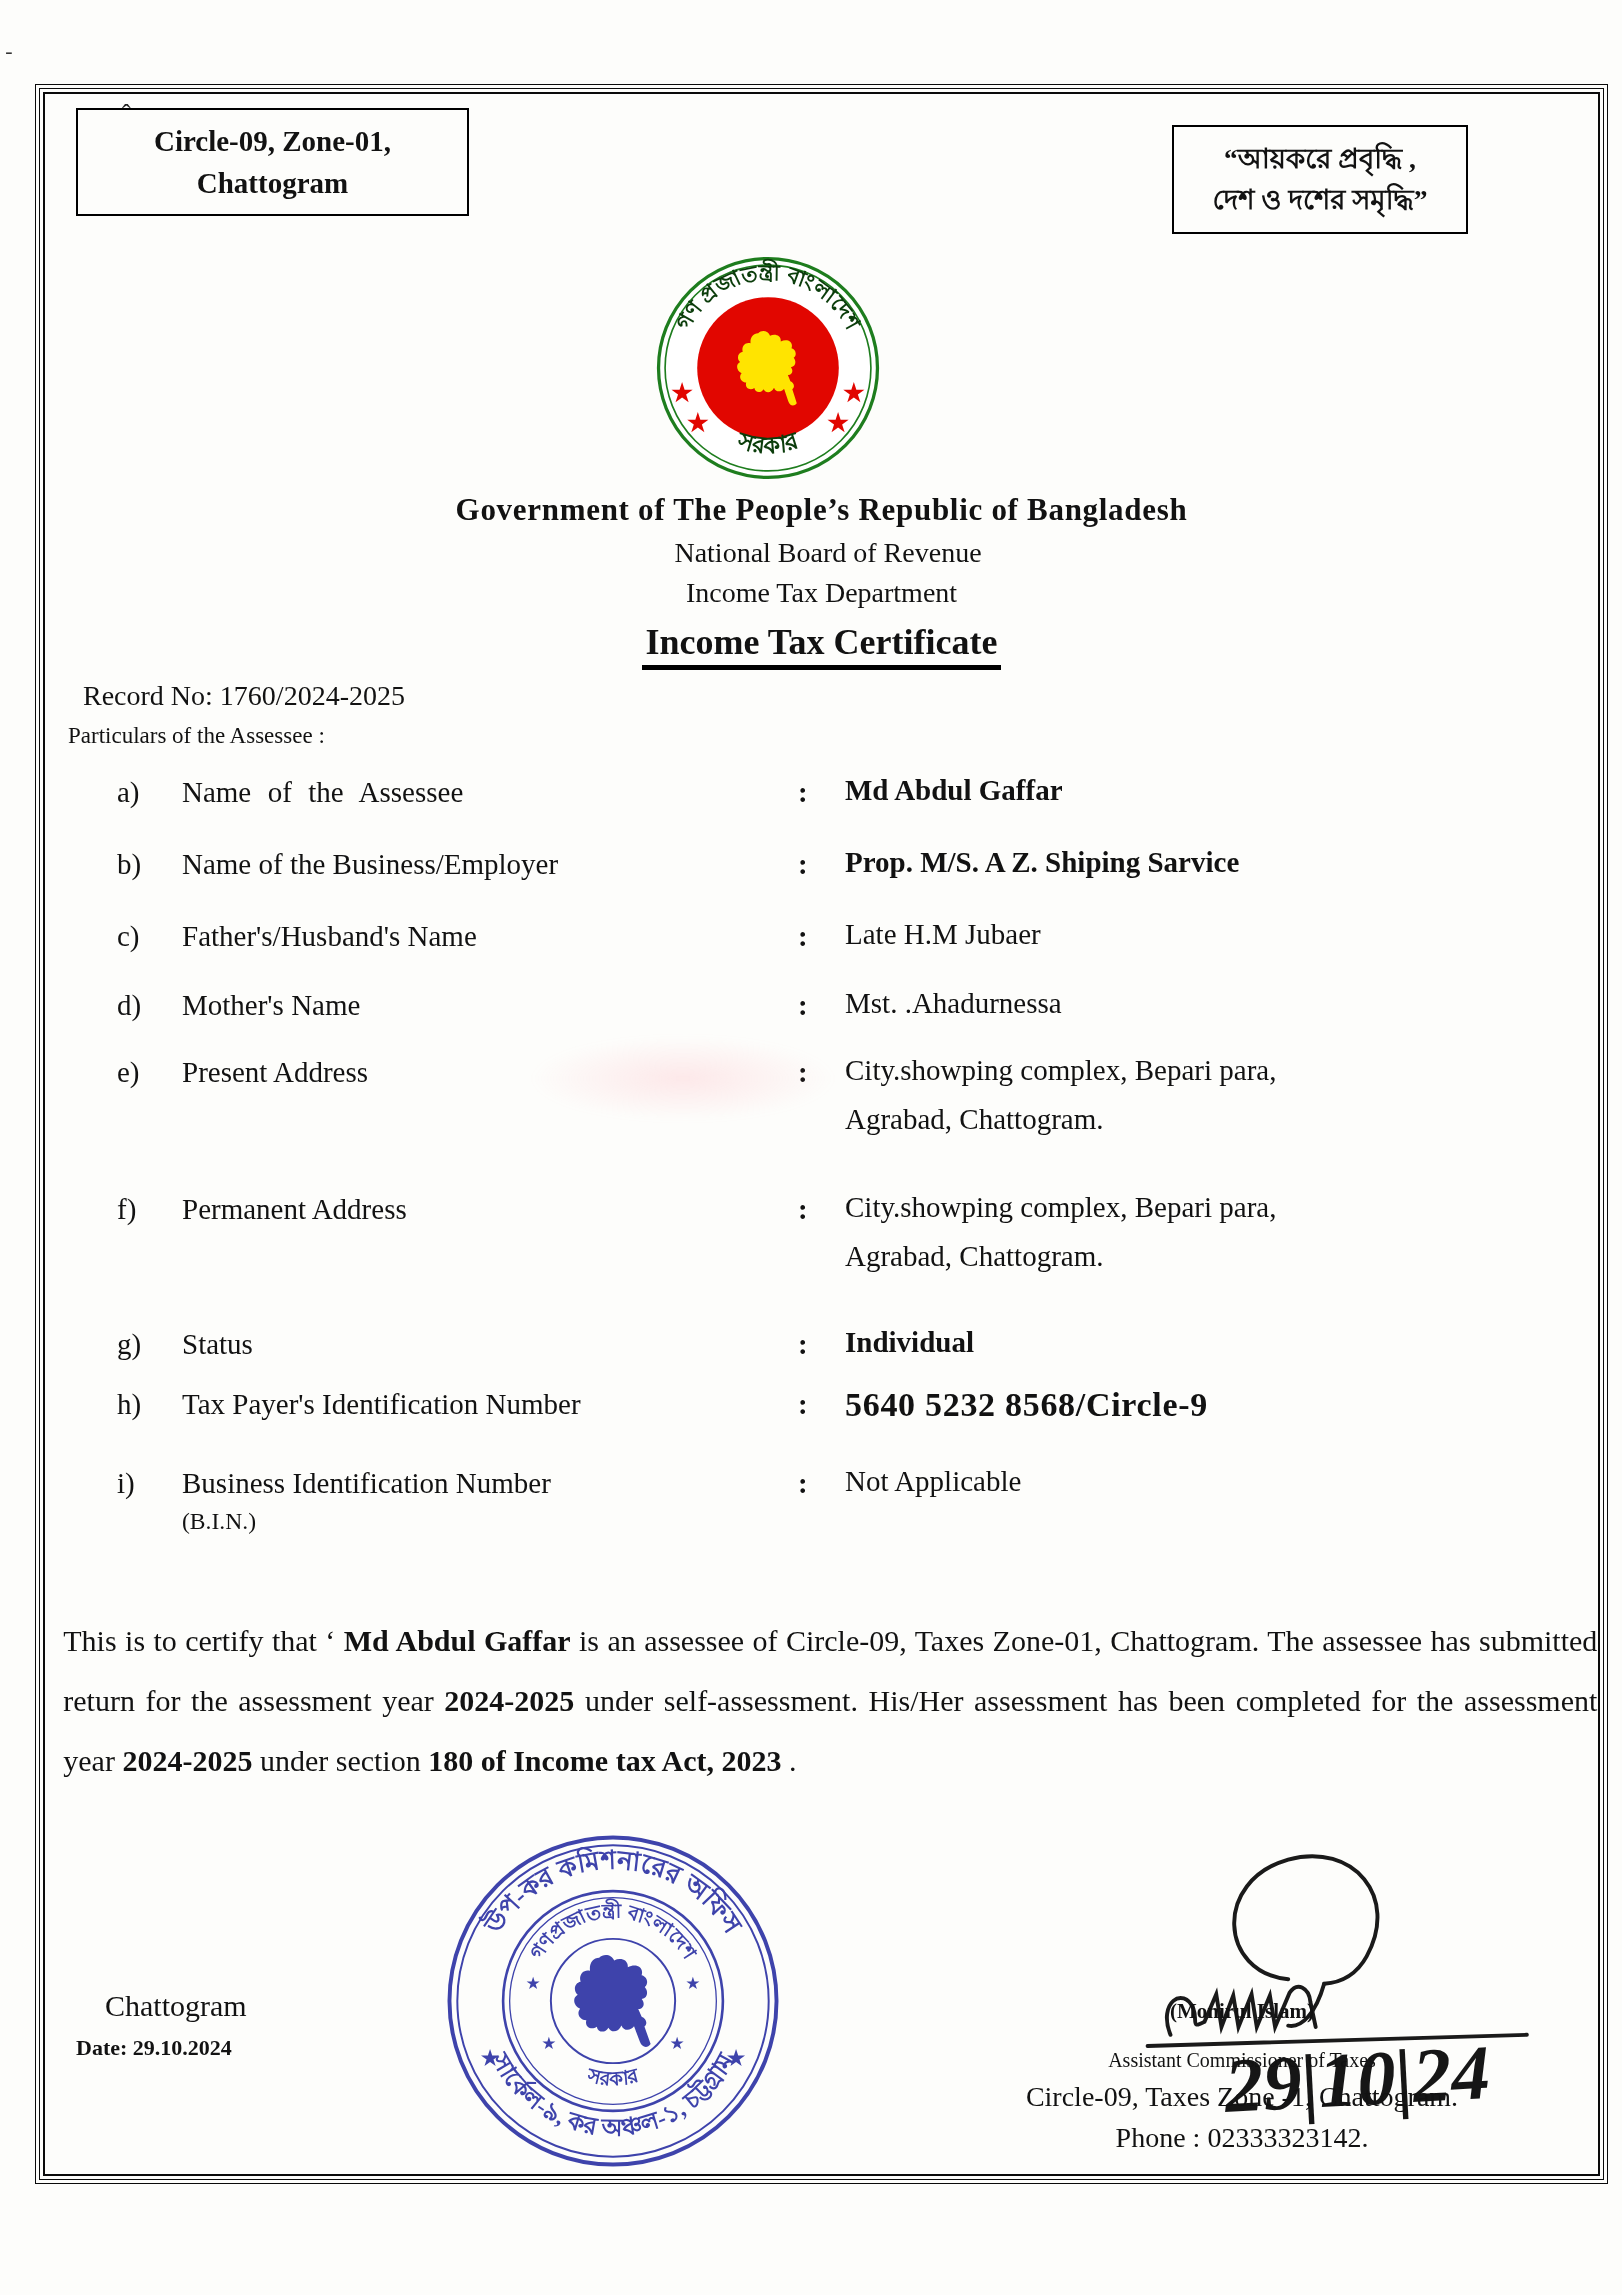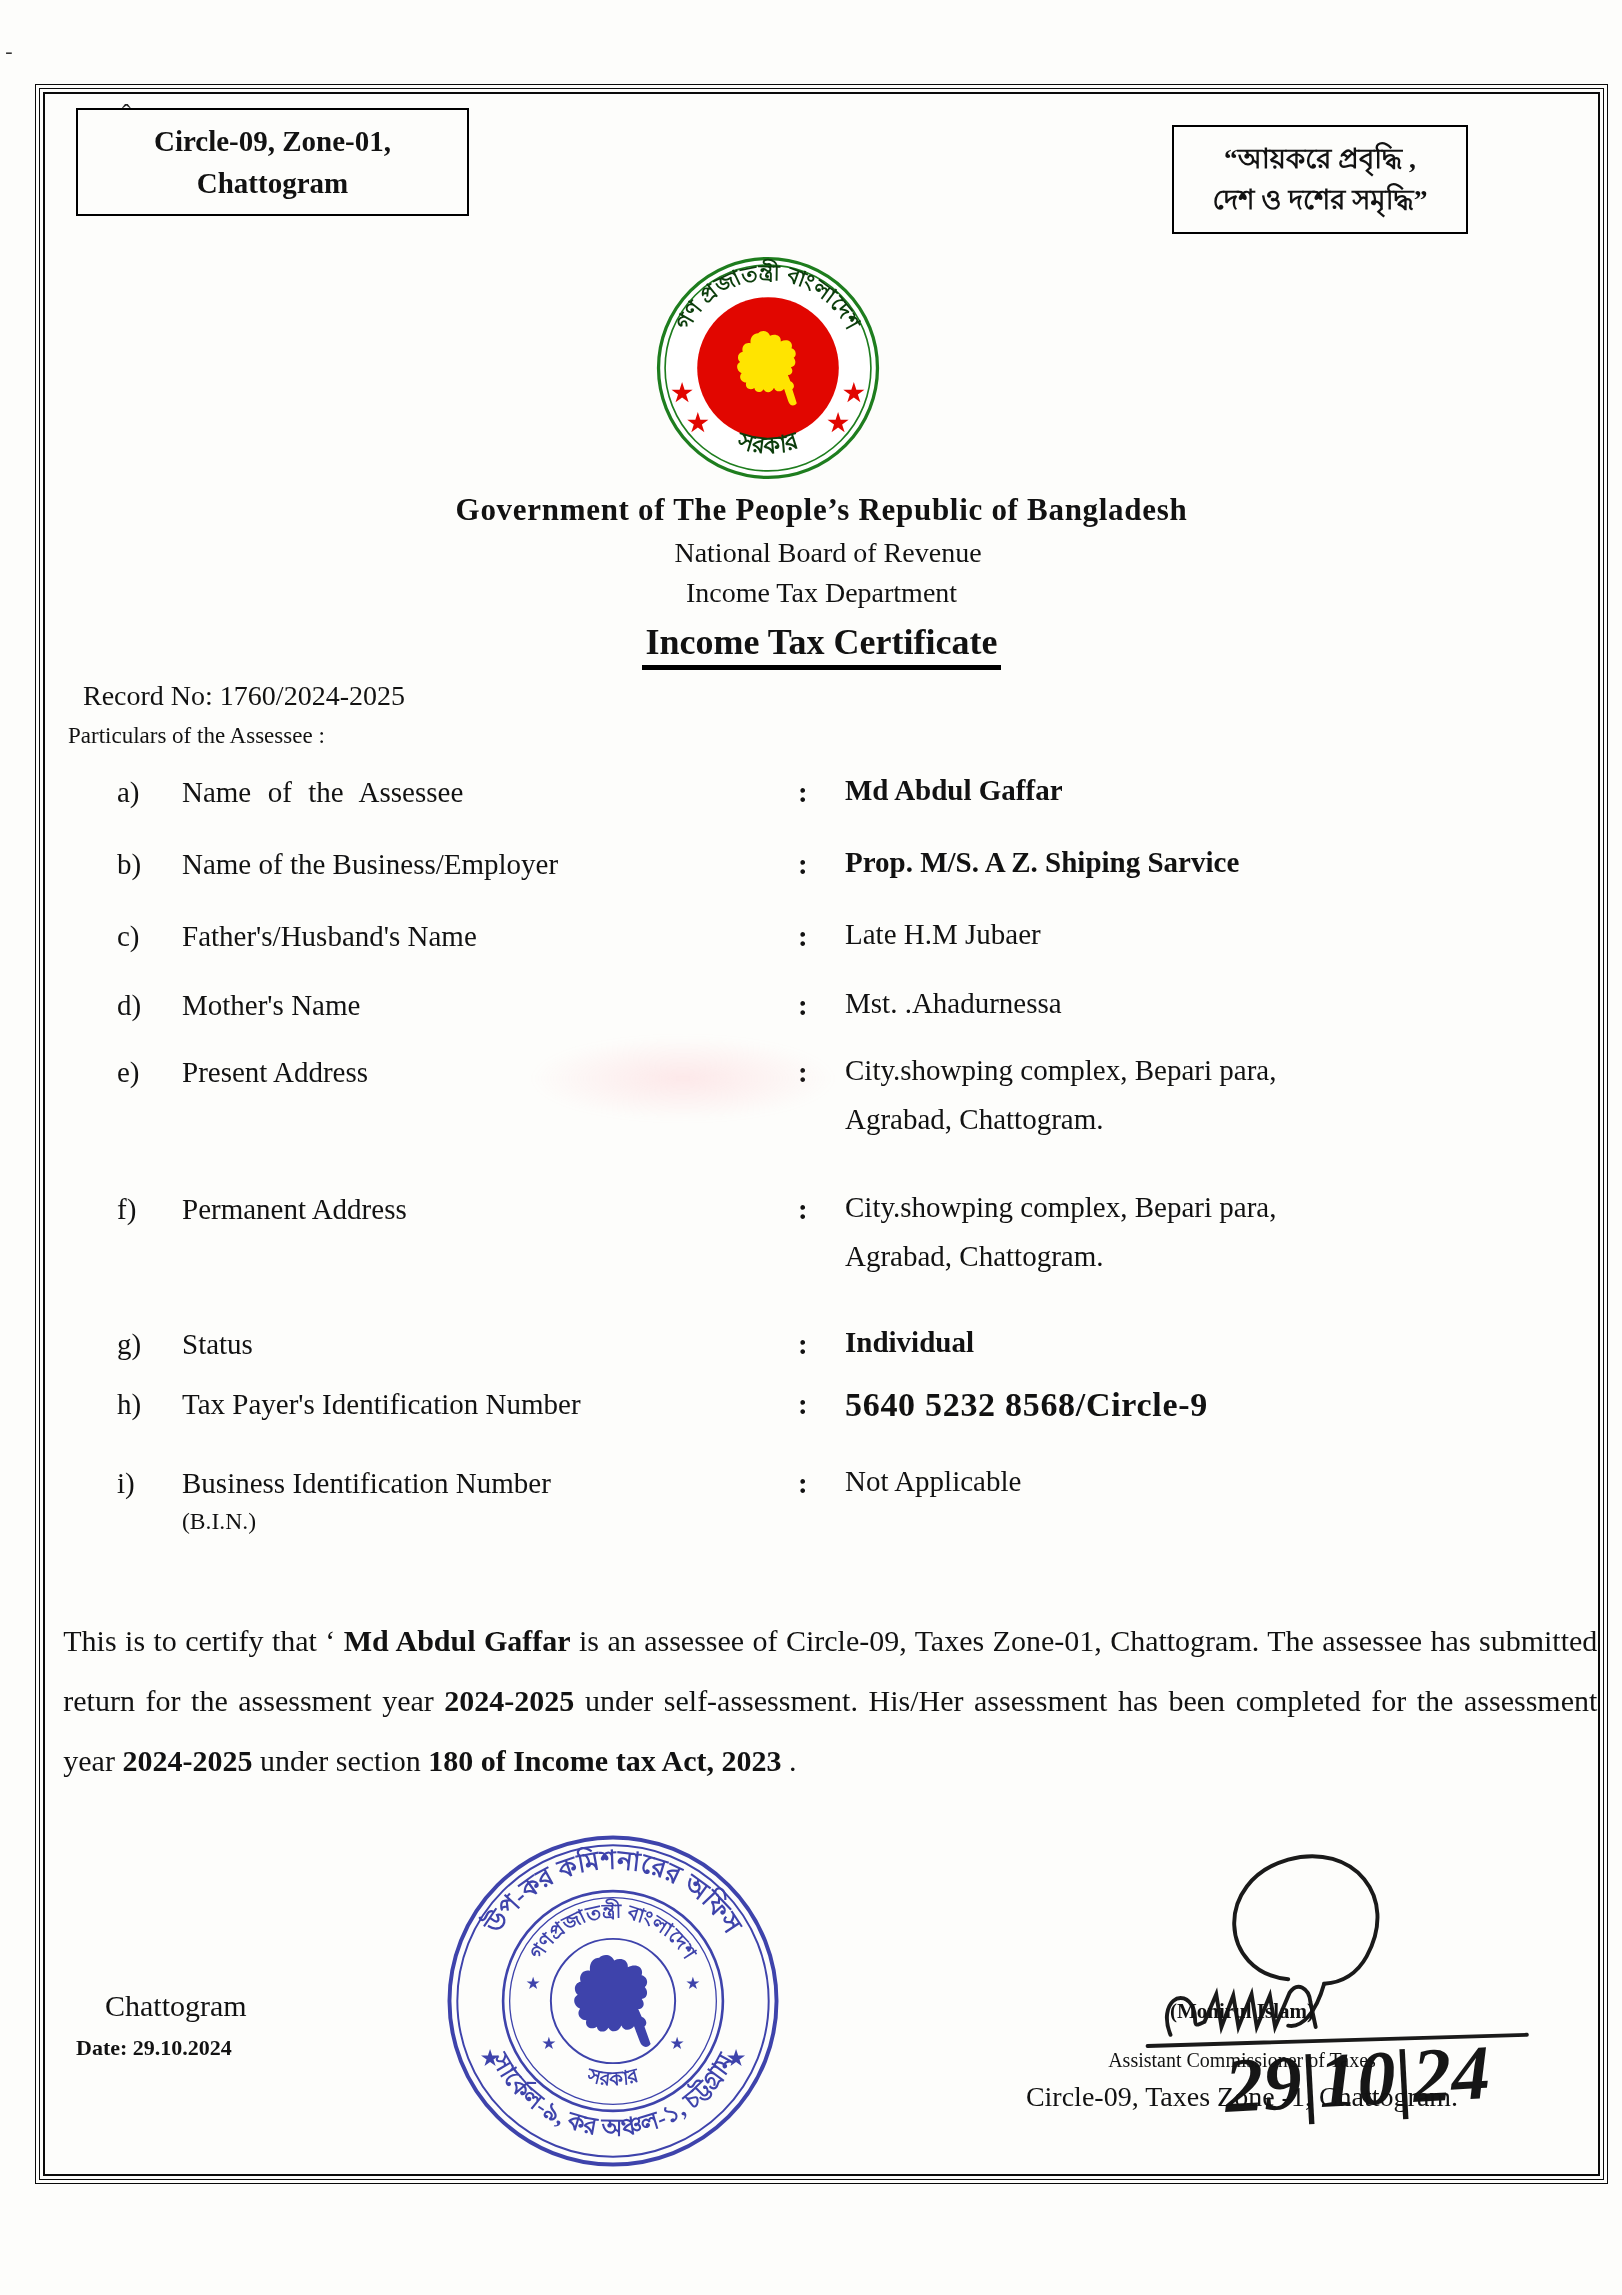--- a/index.html
+++ b/index.html
@@ -243,17 +243,18 @@
         <path d="M 120,330 C 100,280 140,255 155,290 C 162,308 150,322 172,310 L 190,268 L 198,318 L 216,270 L 224,318 L 244,268 L 252,318 L 272,270 L 280,318 L 302,266 C 314,248 332,258 334,280 L 342,318"></path>
         <path d="M 85,347 L 665,330"></path>
       </g>
       <text x="205" y="448" font-size="118" fill="#161616" transform="rotate(-3 205 448)" style="font-family:'Liberation Serif',serif;font-style:italic;font-weight:600">29|10|24</text>
     </svg>
 
     <div class="sign-block">
       <div class="sign-name">(Monirul Islam)</div>
       <div class="sign-desig">Assistant Commissioner of Taxes</div>
       <div class="sign-off">Circle-09, Taxes Zone -1, Chattogram.</div>
+      <div class="sign-phone">Phone : 02333323142.</div>
     </div>
 
   </div>
 </div>
 
 
 </body></html>

